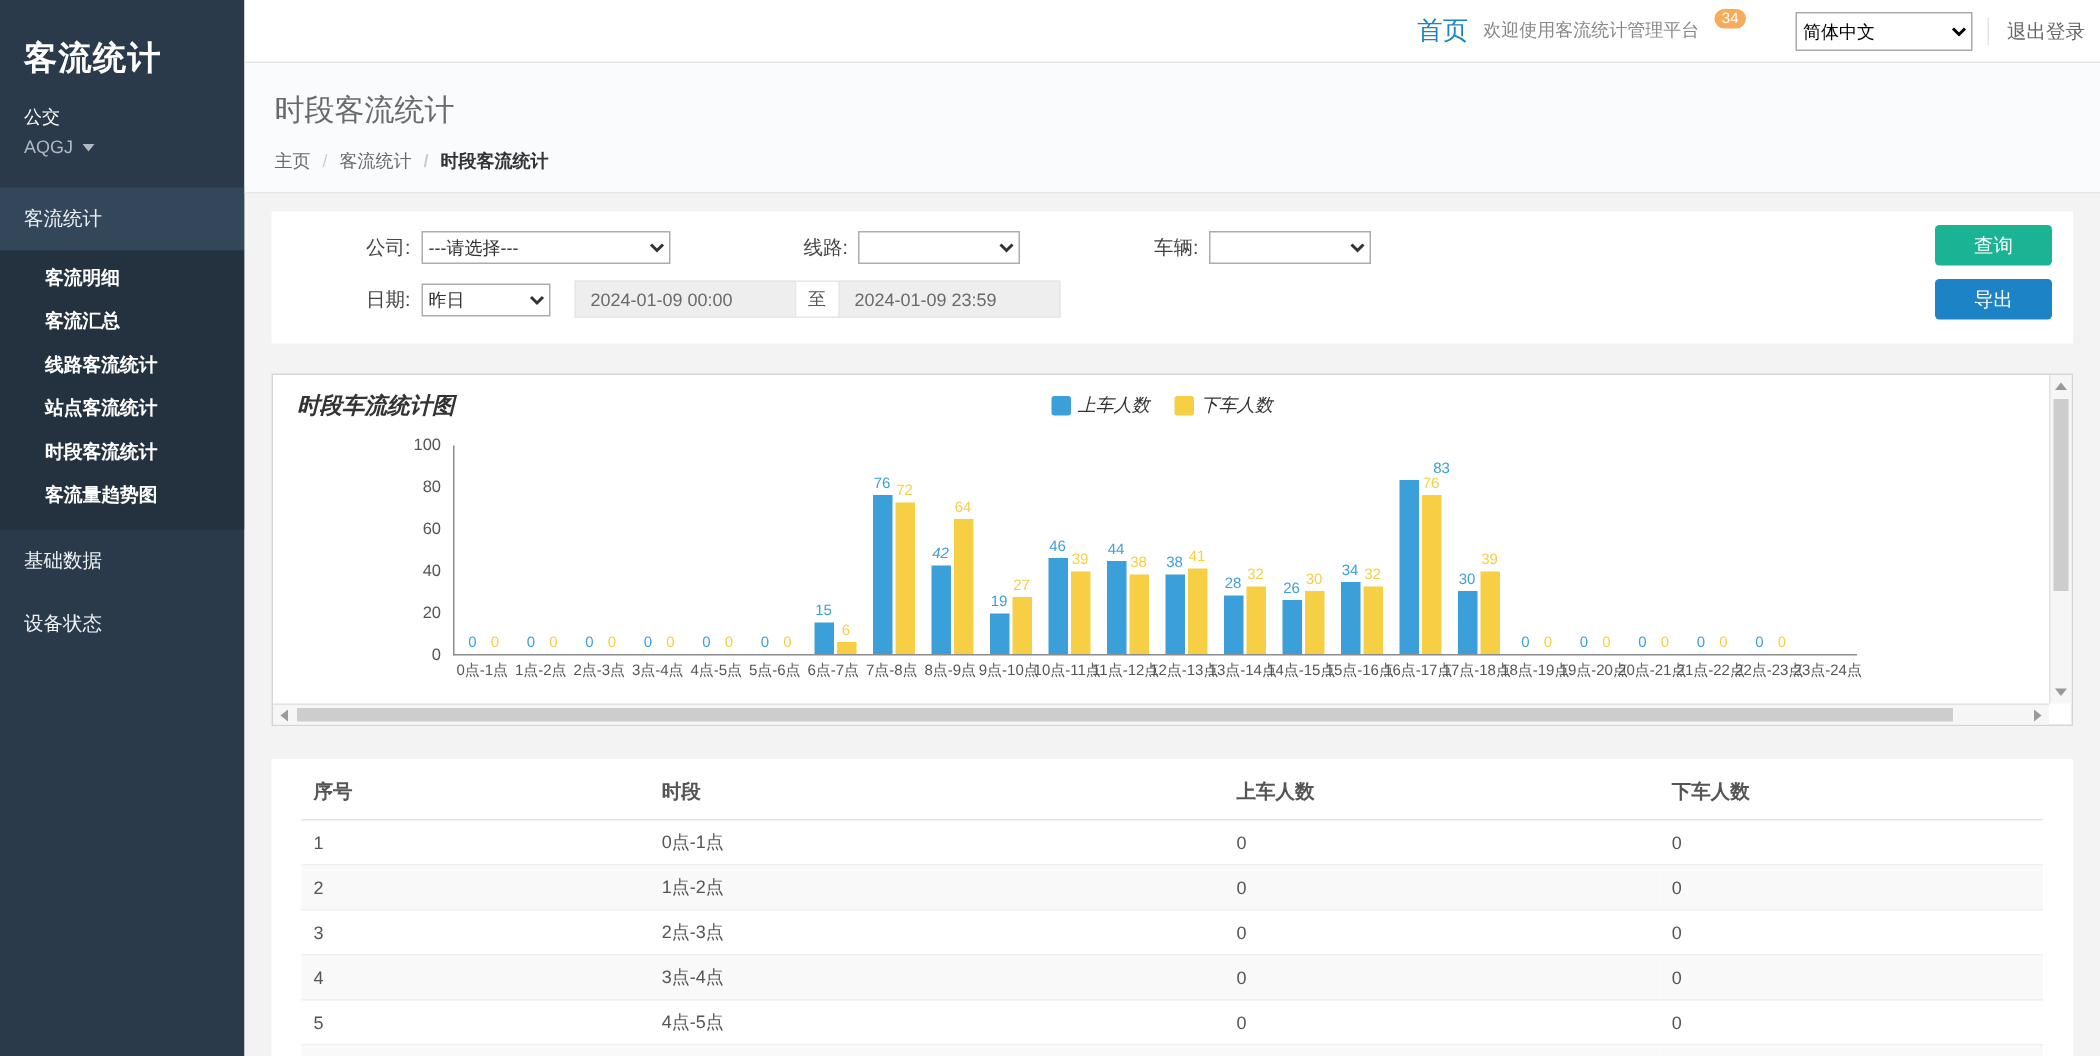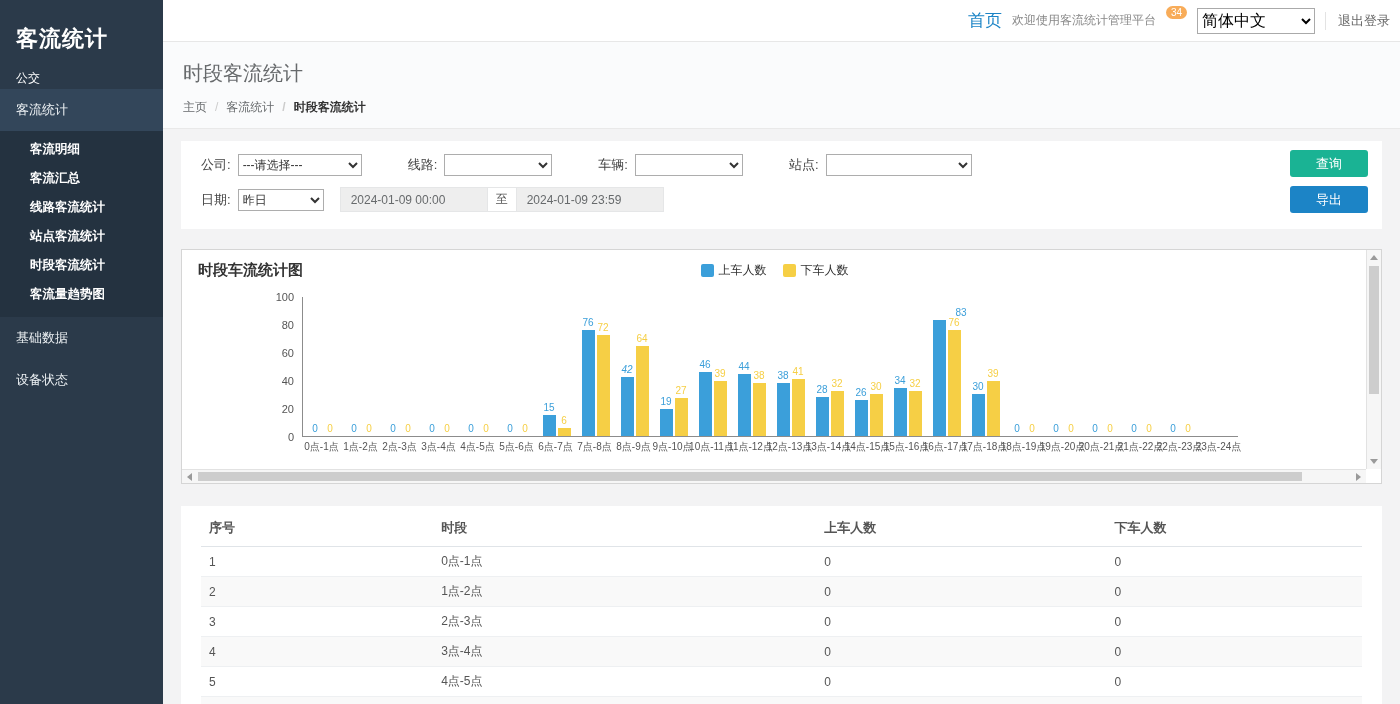--- a/index.html
+++ b/index.html
@@ -25,57 +25,57 @@
   
   .main { flex:1; display:flex; flex-direction:column; overflow:hidden; background:#f3f3f4; }
 
   .topbar { height:42px; background:#fff; border-bottom:1px solid #e7e7e7;
     display:flex; align-items:center; justify-content:flex-end; padding-right:10px; flex-shrink:0; }
   .topbar-right { display:flex; align-items:center; gap:10px; }
   .home-link { color:#1c84c6; font-size:17px; cursor:pointer; }
   .welcome { color:#888; font-size:12px; }
   .badge { background:#f8ac59; color:#fff; font-size:10px; line-height:13px;
     padding:0 5px; border-radius:8px; transform:translateY(-8px); cursor:pointer; }
-  .lang-select { height:26px; font-size:16px; width:118px; border:1px solid #aaa; background:#fff; }
+  .lang-select { height:26px; font-size:12px; width:118px; border:1px solid #aaa; background:#fff;margin-left:23px; }
   .logout { color:#666; font-size:13px; padding-left:12px; border-left:1px solid #e3e3e3; cursor:pointer; }
 
   .page-header { background:#fafbfc; border-bottom:1px solid #e9e9e9; padding:18px 0 12px 20px; flex-shrink:0; }
   .page-title { font-size:20px; color:#676a6c; margin-bottom:12px; font-weight:normal; }
   .breadcrumb { font-size:12px; color:#999; display:flex; align-items:center; }
   .crumb { color:#676a6c; cursor:pointer; }
   .crumb + .crumb::before, .crumb-last::before { content:"/"; color:#ccc; margin:0 8px; }
   .crumb-last { color:#333; font-weight:bold; }
 
   .content { flex:1; overflow:hidden; }
 
   
   .filter-card { position:relative; margin:12px 18px 0; background:#fff; padding:13px 110px 6px 20px; }
   .filter-row { display:flex; align-items:center; margin-bottom:11px; }
   .f-label { font-size:13px; color:#444; margin-right:7px; }
-  .f-group { display:flex; align-items:center; margin-right:46px; }
+  .f-group { display:flex; align-items:center; margin-right:46px;margin-left:43px; }
   select.f-select { height:22px; font-size:12px; border:1px solid #adadad; background:#fff; color:#333; }
-  .w-company { width:124px; }
+  .w-company { width:166px; }
   .w-line { width:108px; }
   .w-vehicle { width:108px; }
   .w-station { width:146px; }
   .w-preset { width:86px; }
   .date-input { height:25px; width:148px; background:#eee; border:1px solid #e5e6e7; color:#676a6c;
     font-size:12px; padding:0 10px; font-family:"Liberation Sans",sans-serif; }
   .to-addon { height:25px; display:flex; align-items:center; padding:0 8px; background:#fff;
     border:1px solid #e5e6e7; border-left:none; border-right:none; color:#555; font-size:12px; }
   .btn-col { position:absolute; right:14px; top:9px; display:flex; flex-direction:column; gap:9px; }
   .btn { width:78px; height:27px; border:none; border-radius:3px; color:#fff; font-size:13px; cursor:pointer;
     font-family:"Liberation Sans",sans-serif; }
   .btn-query { background:#1ab394; }
   .btn-export { background:#1c84c6; }
 
   
   .chart-card { position:relative; margin:20px 18px 0; background:#fff; border:1px solid #d5d5d5; height:235px; }
   .chart-inner { padding:11px 30px 0 16px; }
-  .chart-header { position:relative; height:22px; }
+  .chart-header { position:relative; height:22px;font-style:italic; }
   .chart-title { font-size:15px; font-weight:bold; color:#333; }
   .legend { position:absolute; left:50%; top:1px; transform:translateX(-50%); display:flex; gap:16px; }
   .legend-item { display:flex; align-items:center; gap:5px; cursor:pointer; }
   .legend-swatch { width:13px; height:13px; border-radius:2px; display:inline-block; }
   .legend-label { font-size:12px; color:#333; }
   .chart-body { display:flex; margin-top:14px; padding-left:64px; }
   .y-axis { width:40px; height:140px; display:flex; flex-direction:column; justify-content:space-between; padding-right:8px; }
   .y-tick { height:0; display:flex; align-items:center; justify-content:flex-end; font-size:11px; color:#555; }
   .plot-col { display:flex; flex-direction:column; }
   .plot { display:flex; align-items:flex-end; height:140px; width:936px;
@@ -107,20 +107,24 @@
   .col-0 { width:20%; } .col-1 { width:33%; } .col-2 { width:25%; } .col-3 { width:22%; }
 </style>
 </head>
 <body>
 
 <div class="layout">
 
   <div class="sidebar">
     <div class="app-title">客流统计</div>
     <div class="org">公交</div>
+    <div class="user-row">
+      <span>AQGJ</span>
+      <span class="caret"></span>
+    </div>
 
     <div class="menu-section active">客流统计</div>
     <div class="submenu">
       <div class="submenu-item">客流明细</div>
       <div class="submenu-item">客流汇总</div>
       <div class="submenu-item">线路客流统计</div>
       <div class="submenu-item">站点客流统计</div>
       <div class="submenu-item">时段客流统计</div>
       <div class="submenu-item">客流量趋势图</div>
     </div>
@@ -161,24 +165,20 @@
               <option>---请选择---</option>
             </select>
           </div>
           <div class="f-group">
             <span class="f-label">线路:</span>
             <select class="f-select w-line"><option></option></select>
           </div>
           <div class="f-group">
             <span class="f-label">车辆:</span>
             <select class="f-select w-vehicle"><option></option></select>
-          </div>
-          <div class="f-group">
-            <span class="f-label">站点:</span>
-            <select class="f-select w-station"><option></option></select>
           </div>
         </div>
         <div class="filter-row">
           <div class="f-group">
             <span class="f-label">日期:</span>
             <select class="f-select w-preset" style="margin-right:16px;">
               <option>昨日</option>
             </select>
             <input class="date-input" readonly="" value="2024-01-09 00:00" style="">
             <span class="to-addon">至</span>

